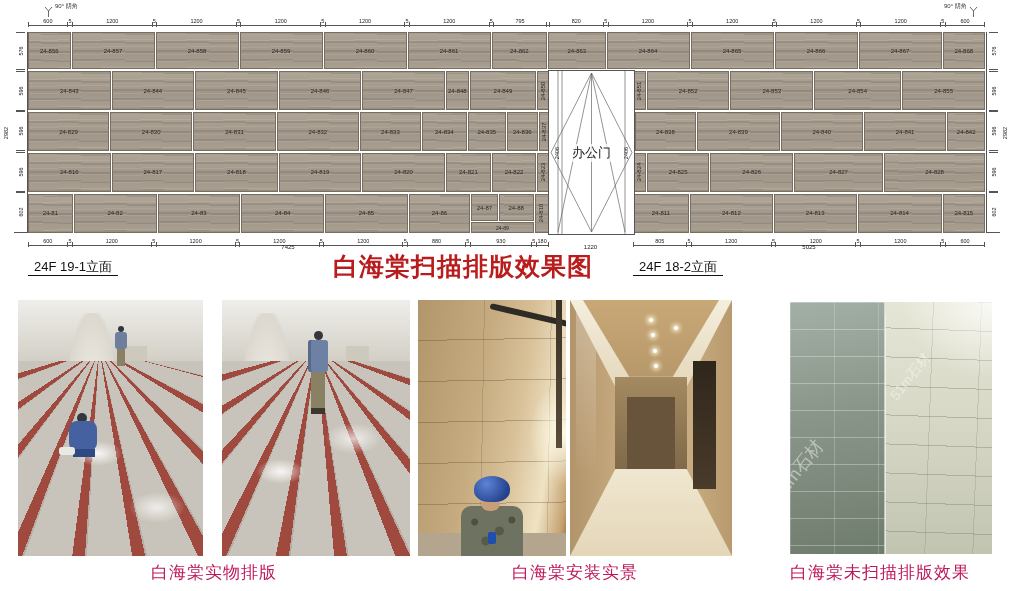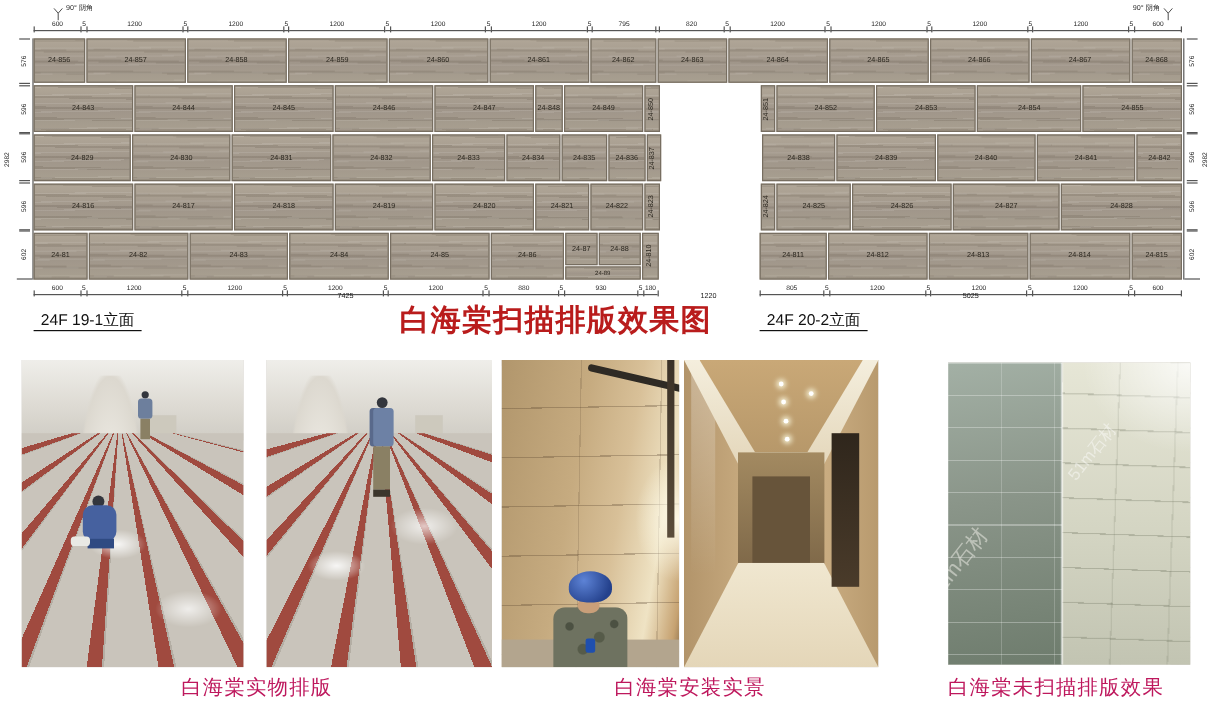--- a/index.html
+++ b/index.html
@@ -492,20 +492,36 @@
         </div>
         <div class="panel" style="flex-grow: 1220;">
           <span class="lbl">24-814</span>
         </div>
         <div class="panel" style="flex-grow: 600;">
           <span class="lbl">24-815</span>
         </div>
       </div>
     </div>
 
+  <div id="door">
+    <svg viewBox="0 0 85 163" preserveAspectRatio="none">
+      <g stroke="#666" stroke-width="0.7" fill="none" vector-effect="non-scaling-stroke">
+        <line x1="9" y1="0" x2="9" y2="163"></line>
+          <line x1="13" y1="0" x2="13" y2="163"></line>
+        <line x1="76" y1="0" x2="76" y2="163"></line>
+        <polygon points="42.5,2 83,81.5 42.5,161 2,81.5"></polygon>
+        <line x1="42.5" y1="2" x2="9" y2="161"></line>
+        <line x1="42.5" y1="2" x2="76" y2="161"></line>
+        <line x1="42.5" y1="2" x2="42.5" y2="161"></line>
+      </g>
+    </svg>
+    <span class="door-dim dleft">2406</span>
+    <span class="door-label">办公门</span>
+    <span class="door-dim dright">2406</span>
+  </div>
 
   <div id="botleft" class="hdims" style="left:28px;top:234px;width:520px;">
       <div class="hseg" style="flex-grow: 600;">
         <span>600</span>
       </div>
       <div class="hseg" style="flex-grow: 70;">
         <span>5</span>
       </div>
       <div class="hseg" style="flex-grow: 1200;">
         <span>1200</span>
@@ -577,21 +593,21 @@
       </div>
     </div>
   <div class="totals" style="left:28px;width:520px;">7425</div>
   <div class="totals" style="left:548px;width:85px;">1220</div>
   <div class="totals" style="left:633px;width:352px;">5025</div>
 
   <div class="seclabel" style="left:28px;width:520px;">
     <b>24F 19-1立面</b></div>
   <div id="maintitle">白海棠扫描排版效果图</div>
   <div class="seclabel" style="left:633px;width:352px;">
-    <b>24F 20-2立面</b></div>
+    <b>24F 18-2立面</b></div>
 </div>
 
 <div class="photo" style="left:18px;width:185px;">
   <div class="f-clutter"></div>
   <div class="f-tarp"></div>
   <div class="f-box1"></div>
   <div class="f-box2"></div>
   <div class="f-box3"></div>
   <div class="f-floor"></div>
   <div class="f-glare1"></div>

